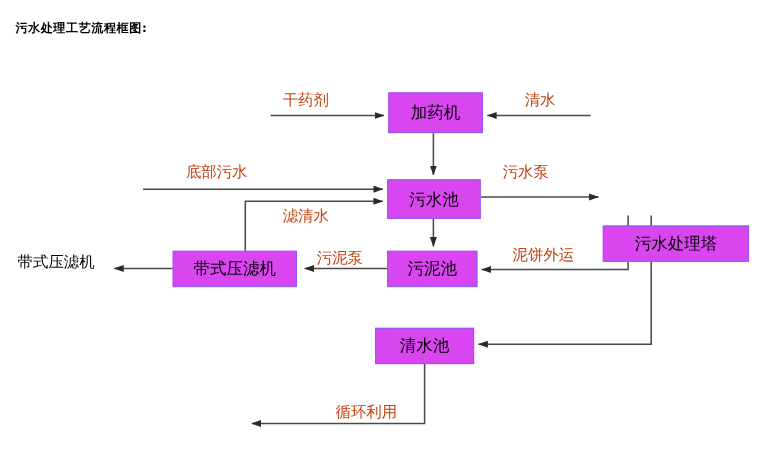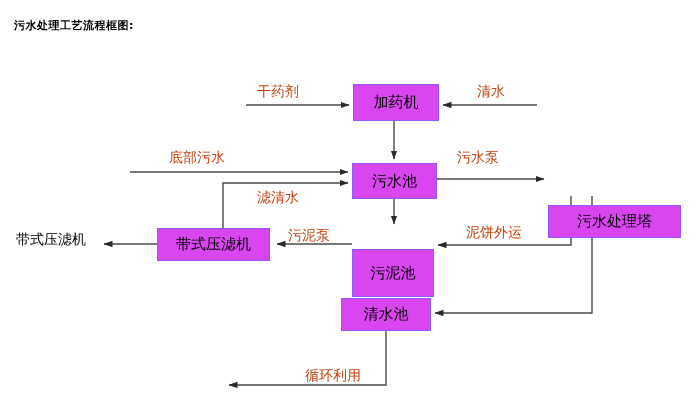--- a/index.html
+++ b/index.html
@@ -106,21 +106,21 @@
 </svg>
 
 <div class="node-box" style="left:353px; top:84px; width:86px; height:37px;">加药机</div>
 
 <div class="node-box" style="left:352px; top:163px; width:85px; height:36px;">污水池</div>
 
 <div class="node-box" style="left:548px; top:163px; width:133px; height:33px;margin-top:42px;">污水处理塔</div>
 
 <div class="node-box" style="left:157px; top:228px; width:113px; height:33px;">带式压滤机</div>
 
-<div class="node-box" style="left:352px; top:228px; width:82px; height:48px;margin-top:21px;">污泥池</div>
+<div class="node-box" style="left:352px; top:228px; width:82px; height:33px;">污泥池</div>
 
 <div class="node-box" style="left:341px; top:298px; width:90px; height:33px;">清水池</div>
 
 <div class="edge-label" style="left:257px; top:84px;">干药剂</div>
 
 <div class="edge-label" style="left:477px; top:84px;">清水</div>
 
 <div class="edge-label" style="left:169px; top:150px;">底部污水</div>
 
 <div class="edge-label" style="left:457px; top:150px;">污水泵</div>

